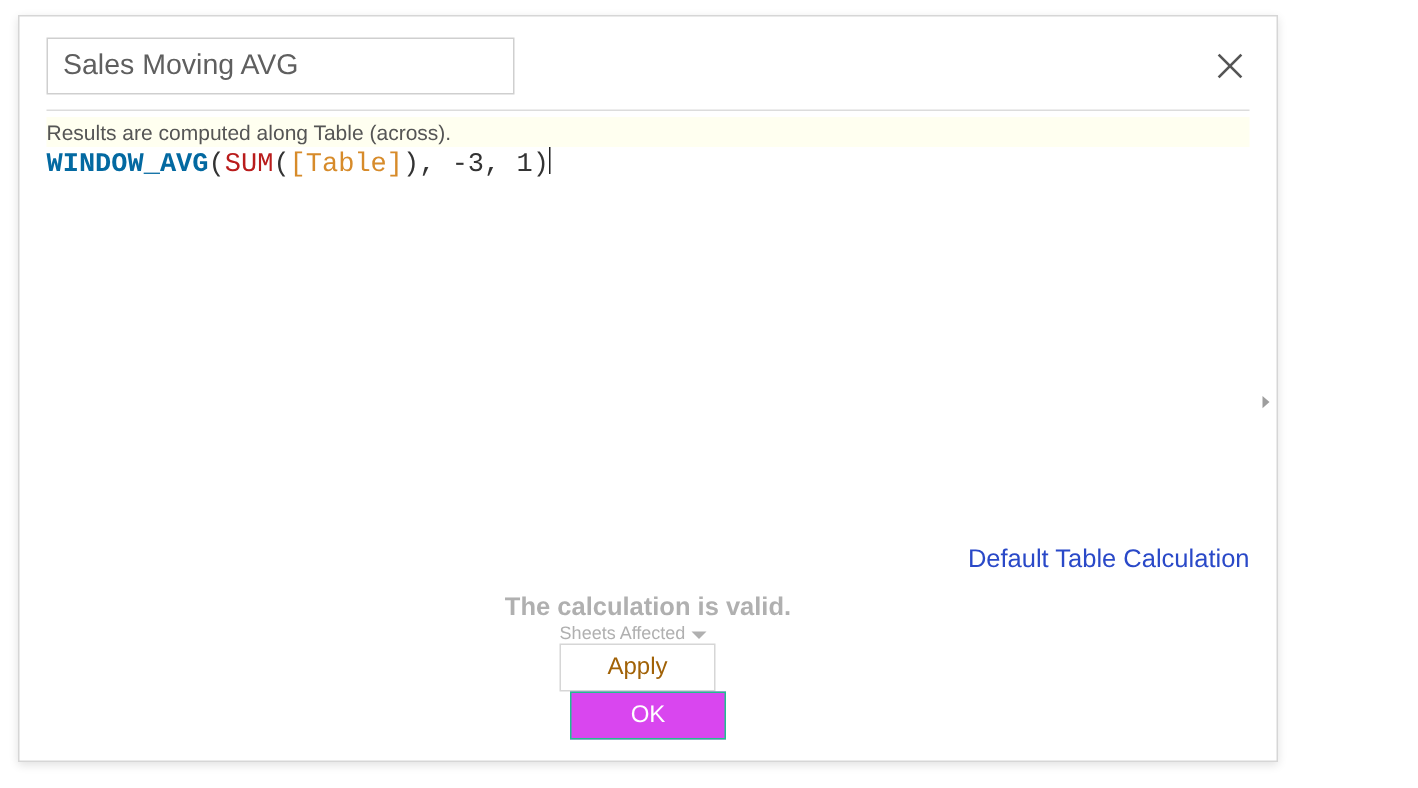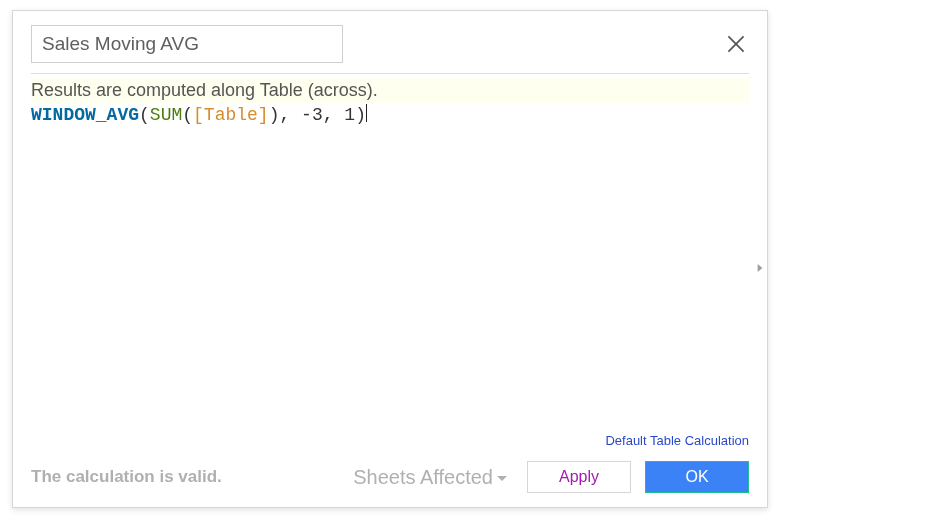--- a/index.html
+++ b/index.html
@@ -6,21 +6,21 @@
   html, body {
     margin: 0;
     padding: 0;
     width: 945px;
     height: 525px;
     background: #ffffff;
     font-family: -apple-system, BlinkMacSystemFont, "Segoe UI", Arial, sans-serif;
   }
   .dialog {
     position: relative;
-    width: 756px;
+    width: 840px;
     height: 498px;
     margin: 10px 12px;
     border: 1px solid #d6d6d6;
     background: #fff;
     box-shadow: 0 2px 6px rgba(0,0,0,0.12);
   }
   .header-row {
     display: flex;
     align-items: center;
     padding: 14px 18px 10px 18px;
@@ -46,35 +46,35 @@
   .close-btn svg { width: 100%; height: 100%; }
   .divider {
     height: 1px;
     background: #dcdcdc;
     margin: 0 18px;
   }
   .info-bar {
     margin: 4px 18px 0 18px;
     padding: 2px 0 2px 0;
     background: #fffff0;
-    font-size: 18px;
+    font-size: 14px;
     color: #555;
   }
   .formula-area {
     margin: 0 18px;
     min-height: 260px;
     font-family: "Courier New", Courier, monospace;
     font-size: 18px;
     white-space: pre;
     line-height: 24px;
     color: #333;
     user-select: text;
   }
   .tok-fn { color: #0369a1; font-weight: bold; }
-  .tok-agg { color: #4d7c0f; }
+  .tok-agg { color: #b91c1c; }
   .tok-field { color: #d78b2a; }
   .tok-plain { color: #333; }
   .caret {
     display: inline-block;
     width: 0;
     border-left: 1.2px solid #222;
     height: 18px;
     vertical-align: -2px;
   }
   .side-handle {
@@ -95,36 +95,37 @@
     left: 18px;
     right: 18px;
     bottom: 14px;
   }
   .link-row {
     text-align: right;
     margin-bottom: 12px;
   }
   .default-link {
     color: #2a49c8;
-    font-size: 13px;
+    font-size: 17px;
     cursor: pointer;
   }
   .action-row {
     display: flex;
     align-items: center;
+    flex-direction: column;
   }
   .status-text {
     color: #b0b0b0;
     font-size: 17px;
     font-weight: bold;
   }
   .spacer { flex: 1; }
   .sheets-dd {
     color: #b0b0b0;
-    font-size: 20px;
+    font-size: 12px;
     margin-right: 20px;
     cursor: pointer;
     display: inline-flex;
     align-items: center;
     gap: 4px;
   }
   .sheets-dd .caret-down {
     width: 0; height: 0;
     border-left: 5px solid transparent;
     border-right: 5px solid transparent;
@@ -133,23 +134,23 @@
   }
   .btn {
     height: 32px;
     min-width: 104px;
     border: 1px solid #d6d6d6;
     background: #fff;
     font-size: 16px;
     cursor: pointer;
     font-family: inherit;
   }
-  .btn-apply { color: #a21caf; margin-right: 14px; }
+  .btn-apply { color: #a16207; margin-right: 14px; }
   .btn-ok {
-    background: #3b82f6;
+    background: #d946ef;
     border-color: #1fbf8f;
     color: #fff;
   }
 </style>
 </head>
 <body>
 
 <div class="dialog">
 
   <div class="header-row">

